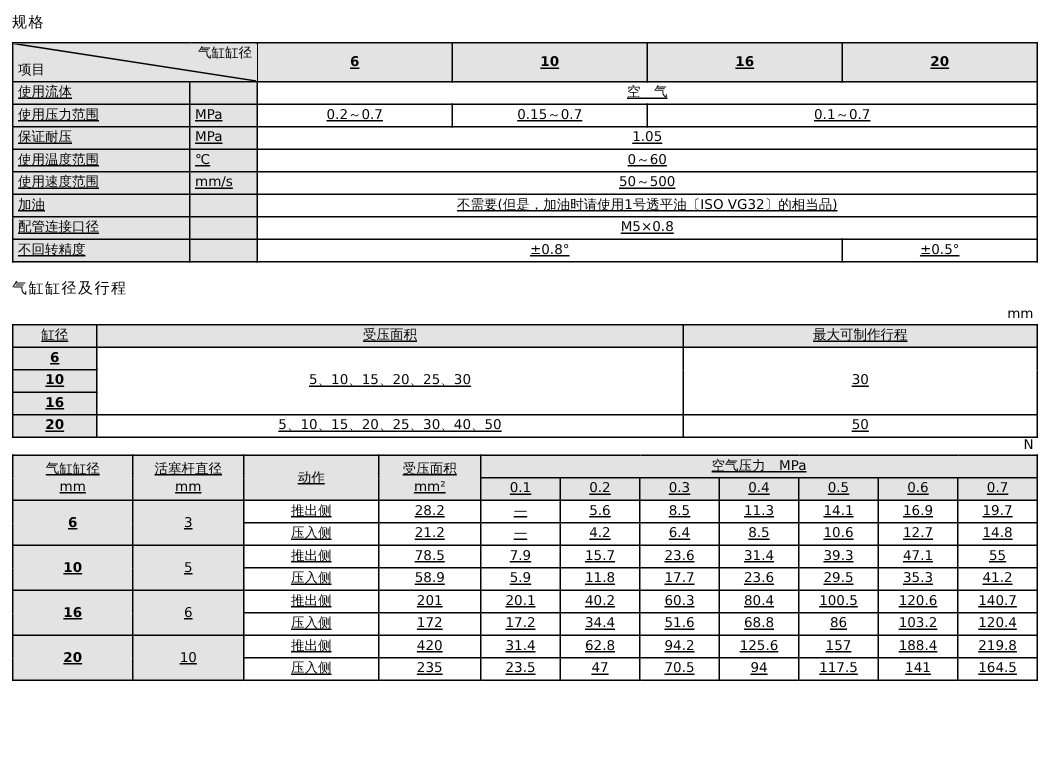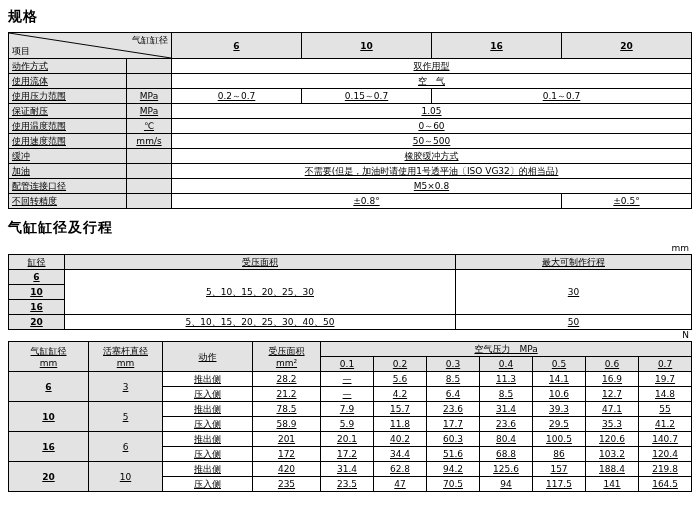--- a/index.html
+++ b/index.html
@@ -15,22 +15,22 @@
     color: #000000;
     position: relative;
     overflow: hidden;
   }
   .page {
     padding: 4px 8px 0 8px;
     box-sizing: border-box;
     width: 699px;
   }
   h2.section-title {
-    font-size: 14px;
-    font-weight: bold;
+    font-size: 10px;
+    font-weight: normal;
     margin: 4px 0 6px 0;
     padding: 0;
     letter-spacing: 1px;
   }
   h2.section-title.second { margin-top: 10px; }
   table {
     border-collapse: collapse;
     width: 683px;
     table-layout: fixed;
     text-decoration: underline;
@@ -40,21 +40,21 @@
     padding: 1px 3px;
     font-size: 9px;
     font-weight: normal;
     line-height: 12px;
     height: 13px;
     vertical-align: middle;
     box-sizing: border-box;
   }
   .c { text-align: center; }
   .l { text-align: left; }
-  .r { text-align: center; margin-top: 40px; }
+  .r { text-align: left; margin-top: 40px; }
   .shade { background: #e3e3e3; }
   .bold { font-weight: bold; }
 
   
   .diag {
     position: relative;
     padding: 0;
     height: 26px;
     background: #e3e3e3;
     overflow: hidden;
@@ -110,25 +110,20 @@
           </svg>
           <span class="br">气缸缸径</span>
           <span class="tl">项目</span>
         </td>
         <td class="c shade bold">6</td>
         <td class="c shade bold">10</td>
         <td class="c shade bold">16</td>
         <td class="c shade bold">20</td>
       </tr>
 
-      <tr>
-        <td class="l shade">动作方式</td>
-        <td class="r shade"></td>
-        <td class="c" colspan="4">双作用型</td>
-      </tr>
 
       <tr>
         <td class="l shade">使用流体</td>
         <td class="r shade"></td>
         <td class="c" colspan="4">空　气</td>
       </tr>
 
       <tr>
         <td class="l shade">使用压力范围</td>
         <td class="r shade">MPa</td>
@@ -148,25 +143,20 @@
         <td class="r shade">℃</td>
         <td class="c" colspan="4">0～60</td>
       </tr>
 
       <tr>
         <td class="l shade">使用速度范围</td>
         <td class="r shade">mm/s</td>
         <td class="c" colspan="4">50～500</td>
       </tr>
 
-      <tr>
-        <td class="l shade">缓冲</td>
-        <td class="r shade"></td>
-        <td class="c" colspan="4">橡胶缓冲方式</td>
-      </tr>
 
       <tr>
         <td class="l shade">加油</td>
         <td class="r shade"></td>
         <td class="c" colspan="4">不需要(但是，加油时请使用1号透平油〔ISO VG32〕的相当品)</td>
       </tr>
 
       <tr>
         <td class="l shade">配管连接口径</td>
         <td class="r shade"></td>

